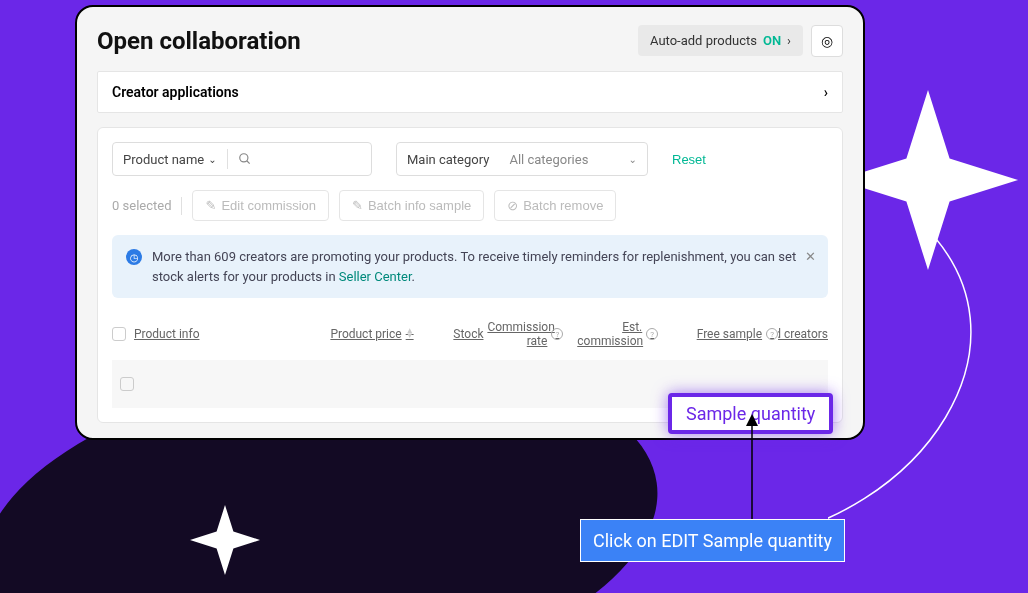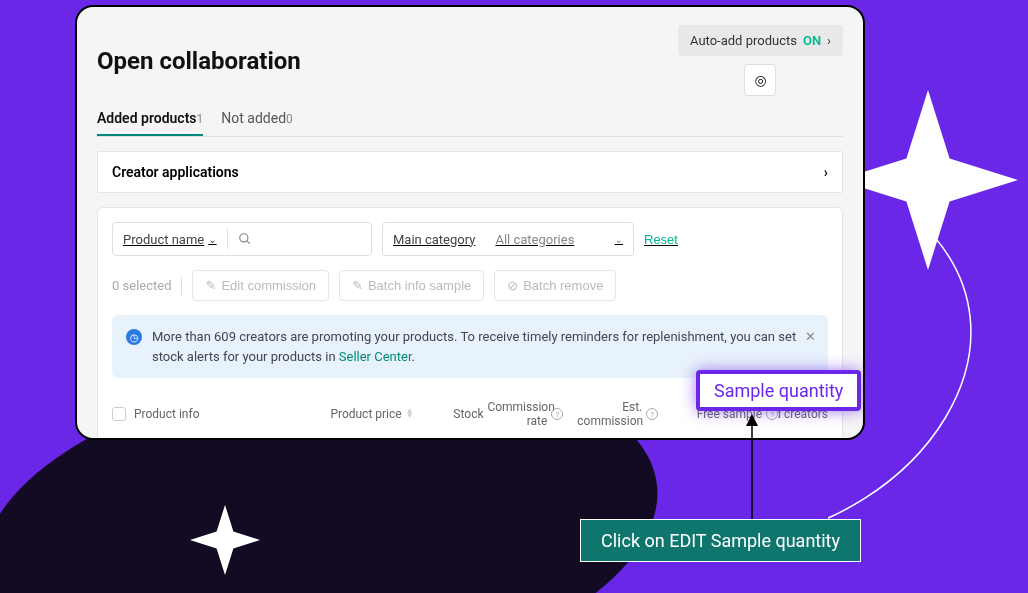--- a/index.html
+++ b/index.html
@@ -12,67 +12,67 @@
 .star1 { right: 10px; top: 90px; width: 180px; height: 180px; }
 .star2 { left: 190px; top: 505px; width: 70px; height: 70px; }
 
 .curve { position: absolute; right: 20px; top: 220px; width: 180px; height: 340px; pointer-events: none; }
 .curve path { stroke: #fff; stroke-width: 1.5; fill: none; }
 
 .window { position: absolute; left: 75px; top: 5px; width: 790px; height: 435px; background: #f5f5f5; border: 2px solid #000; border-radius: 18px; overflow: hidden; padding: 18px 20px; }
 
 .titlebar { display: flex; justify-content: space-between; align-items: center; margin-bottom: 14px; }
 .title { font-size: 24px; font-weight: 700; color: #111; }
-.rightctrls { display: flex; gap: 8px; align-items: center; flex-direction: column; }
+.rightctrls { display: flex; gap: 8px; align-items: flex-start; }
 .autoadd { background: #e9e9e9; padding: 8px 12px; border-radius: 4px; font-size: 13px; color: #333; display: flex; align-items: center; gap: 6px; }
 .autoadd .on { color: #00b894; font-weight: 600; }
 .target-btn { width: 32px; height: 32px; border: 1px solid #ddd; border-radius: 4px; display: flex; align-items: center; justify-content: center; background: #fff; font-size: 14px; }
 
 .tabs { display: flex; gap: 18px; border-bottom: 1px solid #e0e0e0; margin-bottom: 14px; }
 .tab { padding-bottom: 8px; font-size: 14px; color: #555; cursor: pointer; }
 .tab.active { color: #111; font-weight: 600; border-bottom: 2px solid #00897b; }
 .tab .count { color: #888; font-weight: 400; font-size: 12px; }
 
 .section { background: #fff; border: 1px solid #e5e5e5; border-radius: 2px; padding: 12px 14px; margin-bottom: 14px; display: flex; justify-content: space-between; align-items: center; font-size: 14px; font-weight: 600; }
 
 .mainpanel { background: #fff; border: 1px solid #e5e5e5; border-radius: 6px; padding: 14px; }
 
-.filterrow { display: flex; gap: 10px; align-items: center; margin-bottom: 14px; text-decoration: underline; }
+.filterrow { display: flex; gap: 24px; align-items: center; margin-bottom: 14px; }
 .selectbox { border: 1px solid #ddd; border-radius: 4px; display: flex; align-items: center; height: 34px; background: #fff; font-size: 13px; }
 .selectbox .seg { padding: 0 10px; color: #444; display: flex; align-items: center; gap: 4px; }
 .selectbox input { border: none; outline: none; flex: 1; padding: 0 8px; font-size: 13px; background: transparent; }
 .selectbox .search { width: 34px; display: flex; align-items: center; justify-content: center; color: #888; }
 .divider { width: 1px; height: 20px; background: #e0e0e0; }
 .reset { color: #00b894; font-size: 13px; background: none; border: none; cursor: pointer; }
 
 .batchrow { display: flex; gap: 10px; align-items: center; margin-bottom: 14px; font-size: 13px; color: #aaa; }
 .batchrow .sep { width: 1px; height: 18px; background: #e0e0e0; }
 .batchbtn { border: 1px solid #e5e5e5; border-radius: 4px; padding: 7px 12px; background: #fff; color: #bbb; font-size: 13px; display: flex; align-items: center; gap: 5px; }
 
 .banner { background: #e8f2fb; border-radius: 6px; padding: 12px 14px; display: flex; gap: 10px; align-items: flex-start; font-size: 13px; color: #445; line-height: 1.5; position: relative; margin-bottom: 16px; }
 .banner .icon { width: 16px; height: 16px; border-radius: 50%; background: #2c7be5; color: #fff; display: flex; align-items: center; justify-content: center; font-size: 10px; flex-shrink: 0; margin-top: 2px; }
 .banner a { color: #00897b; text-decoration: none; }
 .banner .close { position: absolute; right: 12px; top: 12px; color: #888; cursor: pointer; }
 
 .tablehead { display: flex; align-items: center; font-size: 12px; color: #666; padding: 6px 0; gap: 0; }
-.tablehead .col { display: flex; align-items: center; gap: 4px; }
+.tablehead .col { display: flex; align-items: center; gap: 4px; text-decoration: underline; }
 .chk { width: 14px; height: 14px; border: 1px solid #ccc; border-radius: 3px; margin-right: 8px; }
 .help-circle { width: 12px; height: 12px; border: 1px solid #aaa; border-radius: 50%; display: inline-flex; align-items: center; justify-content: center; font-size: 8px; color: #aaa; }
 .sort { display: inline-block; font-size: 8px; color: #ccc; line-height: 0.6; }
 
 .tablerow { display: flex; align-items: center; background: #f7f7f7; height: 48px; margin-top: 6px; padding-left: 8px; }
 .tablerow .chk { margin-right: 0; }
 
-.callout { position: absolute; left: 668px; top: 370px; background: #fff; border: 4px solid #6b27e8; border-radius: 4px; padding: 6px 14px; font-size: 18px; color: #6b27e8; box-shadow: 0 0 15px rgba(107,39,232,0.6); margin-left: 28px; }
+.callout { position: absolute; left: 668px; top: 393px; background: #fff; border: 4px solid #6b27e8; border-radius: 4px; padding: 6px 14px; font-size: 18px; color: #6b27e8; box-shadow: 0 0 15px rgba(107,39,232,0.6); }
 
 .arrow { position: absolute; left: 742px; top: 414px; }
 .arrow line { stroke: #000; stroke-width: 1.5; }
 .arrow polygon { fill: #000; }
 
-.tooltip { position: absolute; left: 580px; top: 519px; background: #0f766e; border: 1px solid #fff; color: #fff; font-size: 18px; padding: 10px 20px; }
+.tooltip { position: absolute; left: 580px; top: 519px; background: #3b82f6; border: 1px solid #fff; color: #fff; font-size: 18px; padding: 10px 12px; }
 
 .chevron { display: inline-block; }
 </style>
 </head>
 <body>
 
 <div class="blob blob1"></div>
 
 <svg class="star star1" viewBox="0 0 100 100">
   <path d="M50 0 L62 38 L100 50 L62 62 L50 100 L38 62 L0 50 L38 38 Z"></path>
@@ -94,28 +94,20 @@
         <span>Auto-add products</span>
         <span class="on">ON</span>
         <span class="chevron">›</span>
       </div>
       <div class="target-btn">
         <span>◎</span>
       </div>
     </div>
   </div>
 
-  <div class="tabs">
-    <div class="tab active">
-      <span>Added products</span><span class="count">1</span>
-    </div>
-    <div class="tab">
-      <span>Not added</span><span class="count">0</span>
-    </div>
-  </div>
 
   <div class="section">
     <span>Creator applications</span>
     <span class="chevron">›</span>
   </div>
 
   <div class="mainpanel">
 
     <div class="filterrow">
       <div class="selectbox" style="width:260px">

